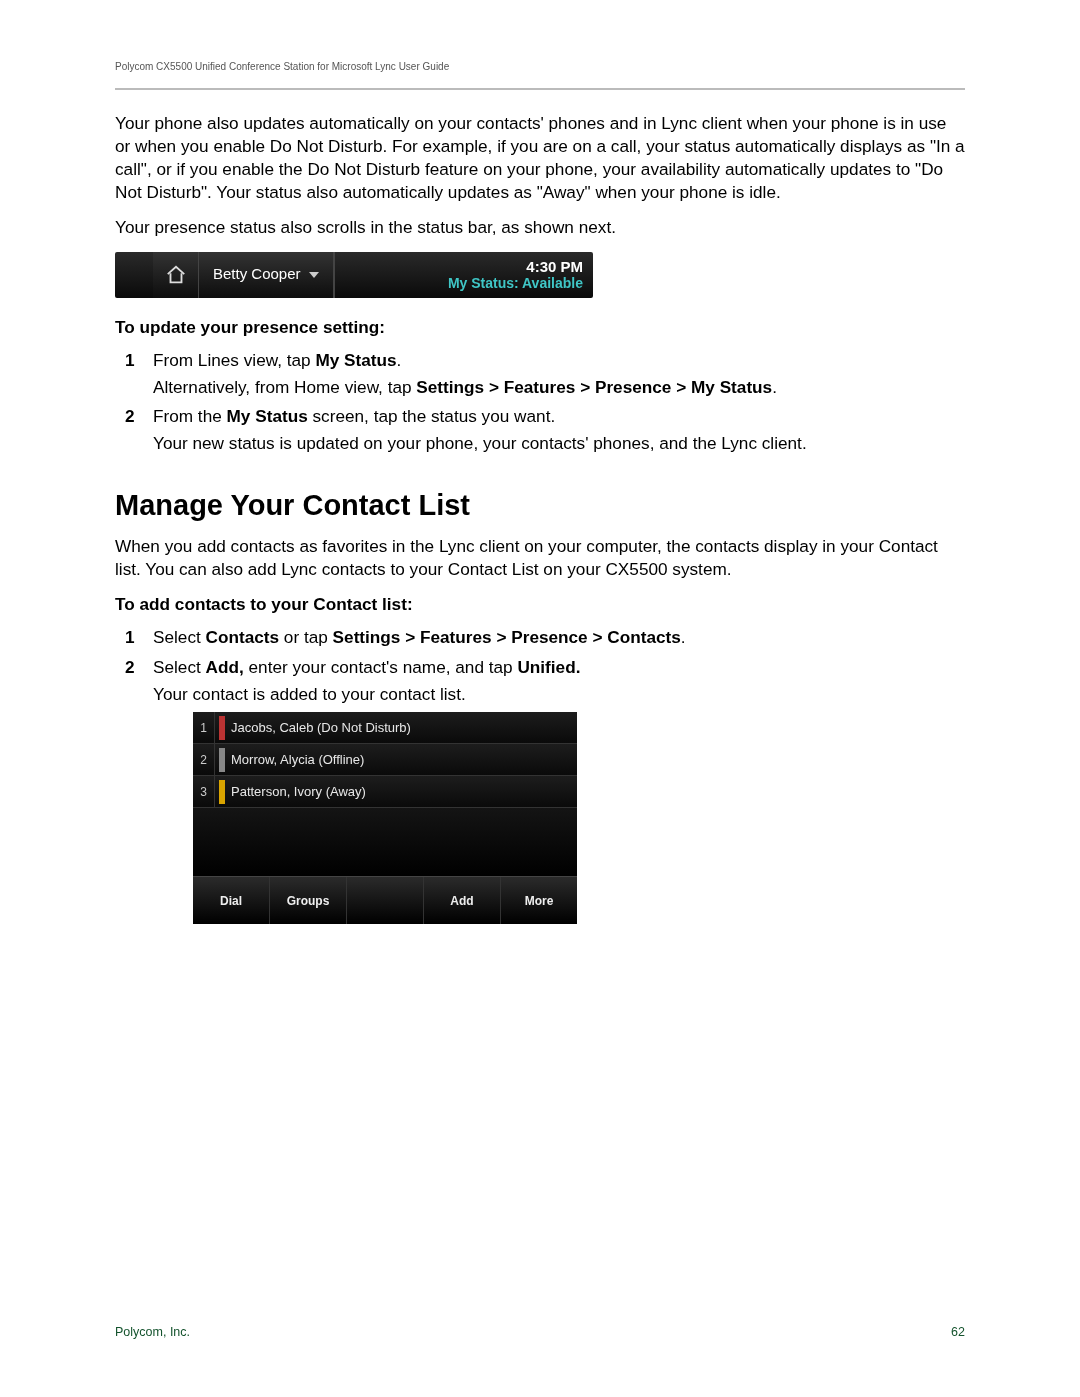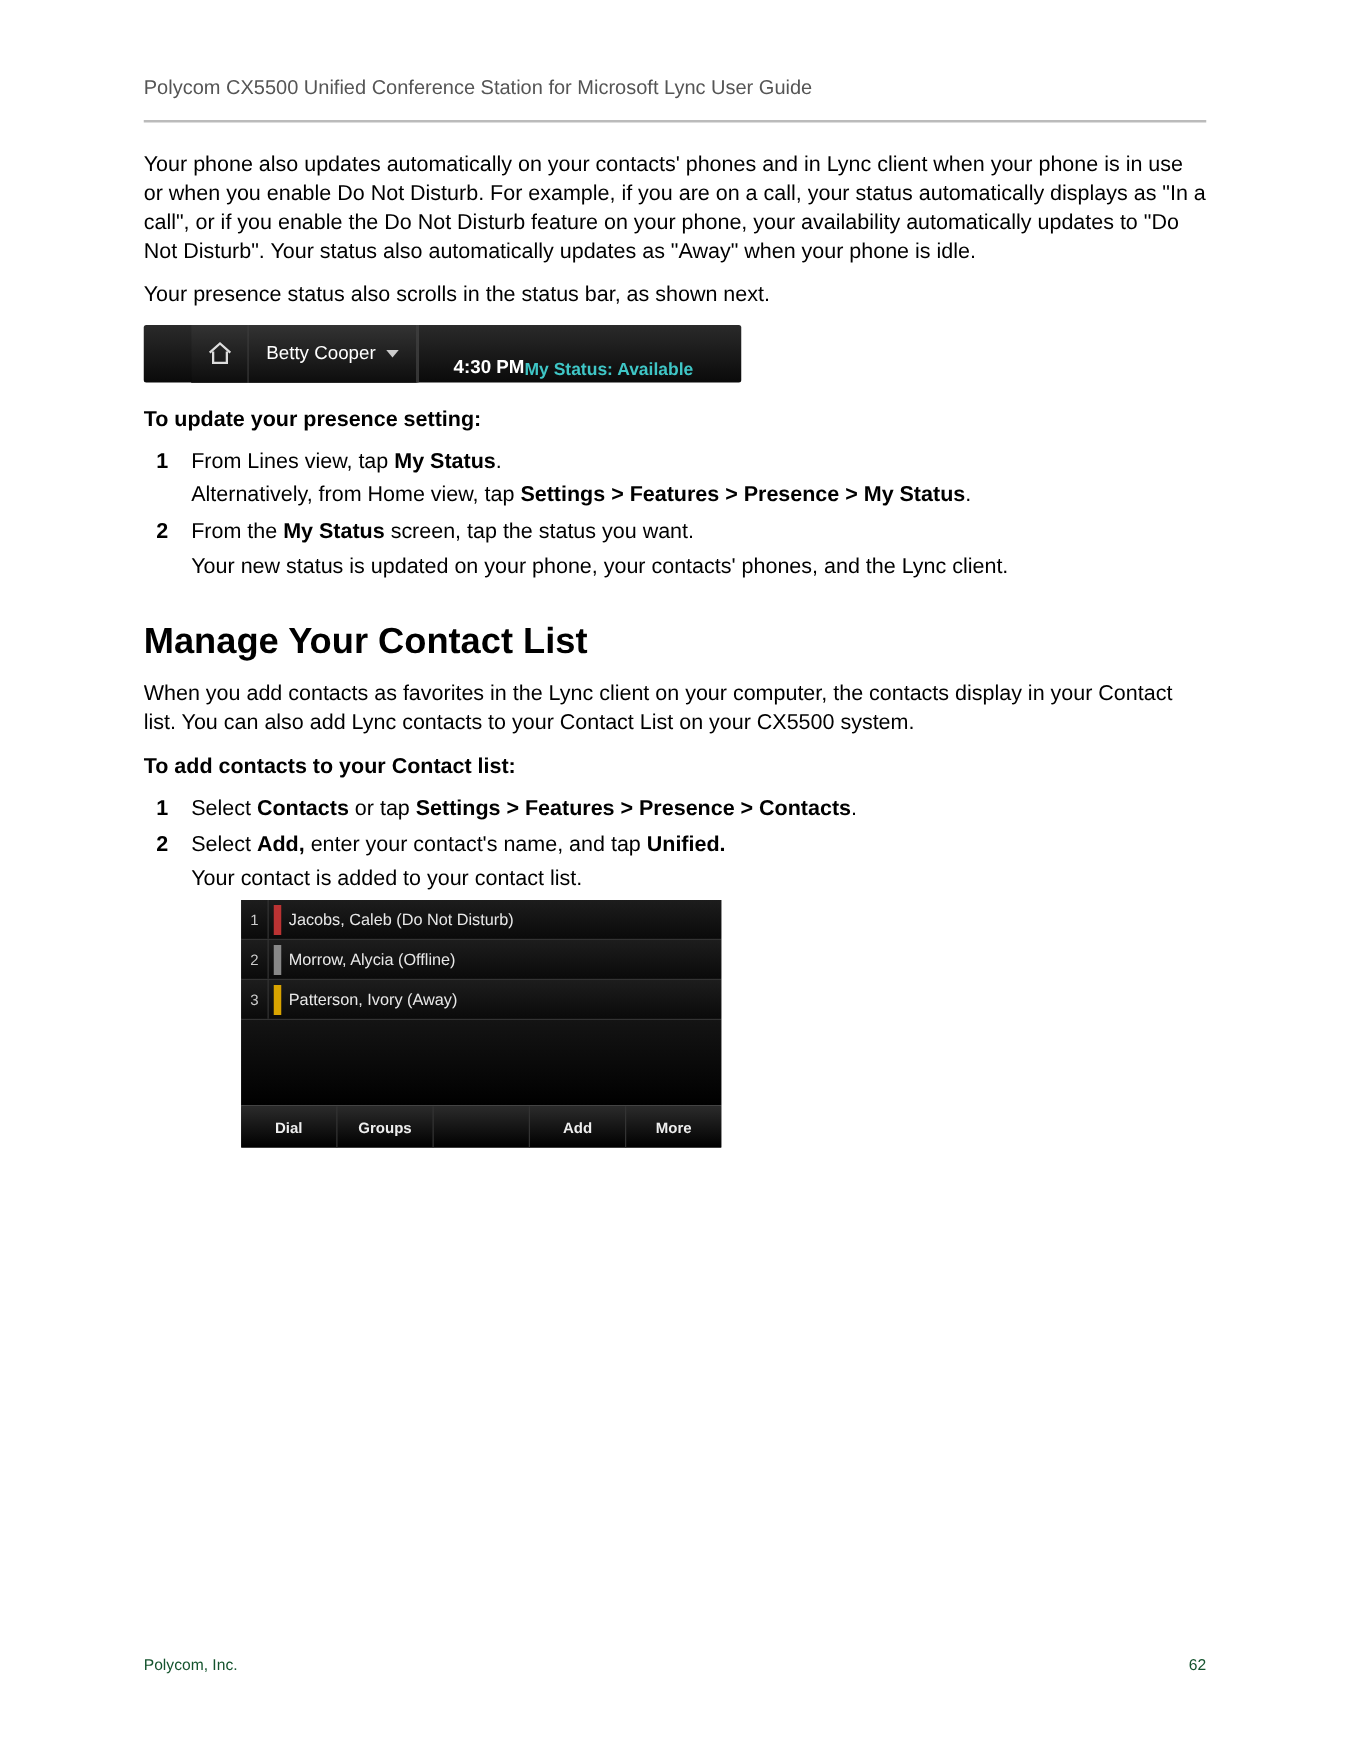--- a/index.html
+++ b/index.html
@@ -8,21 +8,21 @@
     background: #fff;
     color: #000;
     width: 1080px;
     height: 1397px;
     position: relative;
     padding: 60px 115px 0 115px;
     font-size: 17.2px;
     line-height: 1.35;
   }
   .header-line {
-    font-size: 16px;
+    font-size: 10px;
     color: #555;
     margin-bottom: 14px;
   }
   hr.top {
     border: none;
     border-top: 2px solid #bbb;
     margin-bottom: 22px;
   }
   p { margin-bottom: 12px; }
   .bold { font-weight: bold; }
@@ -64,21 +64,21 @@
   }
   .tri-down {
     width: 0; height: 0;
     border-left: 5px solid transparent;
     border-right: 5px solid transparent;
     border-top: 6px solid #ccc;
   }
   .status-right {
     flex: 1;
     display: flex;
-    flex-direction: row;
+    flex-direction: column;
     align-items: flex-end;
     justify-content: center;
     padding: 3px 10px 3px 0;
     font-weight: bold;
     line-height: 1.15;
   }
   .status-right .avail { color: #3fc6c6; font-size: 14px; }
   .section-label { font-weight: bold; margin: 8px 0 10px 0; }
   ol.steps { list-style: none; padding-left: 32px; }
   ol.steps > li { margin-bottom: 6px; position: relative; padding-left: 6px; }
@@ -150,21 +150,21 @@
     margin: 0 6px 0 4px;
   }
   .ind-red { background: #b33; }
   .ind-gray { background: #888; }
   .ind-yel { background: #d9a400; }
   .cs-name { flex: 1; font-size: 13px; }
   .cs-body-fill { height: 68px; background: linear-gradient(to bottom, #141414, #000); }
   .cs-footer {
     display: flex;
     background: linear-gradient(to bottom, #2b2b2b, #000);
-    height: 34px;
+    height: 48px;
     border-top: 1px solid #444;
   }
   .cs-fbtn {
     flex: 1;
     text-align: center;
     font-size: 12px;
     font-weight: bold;
     color: #eee;
     display: flex; align-items: center; justify-content: center;
     border-right: 1px solid #333;

